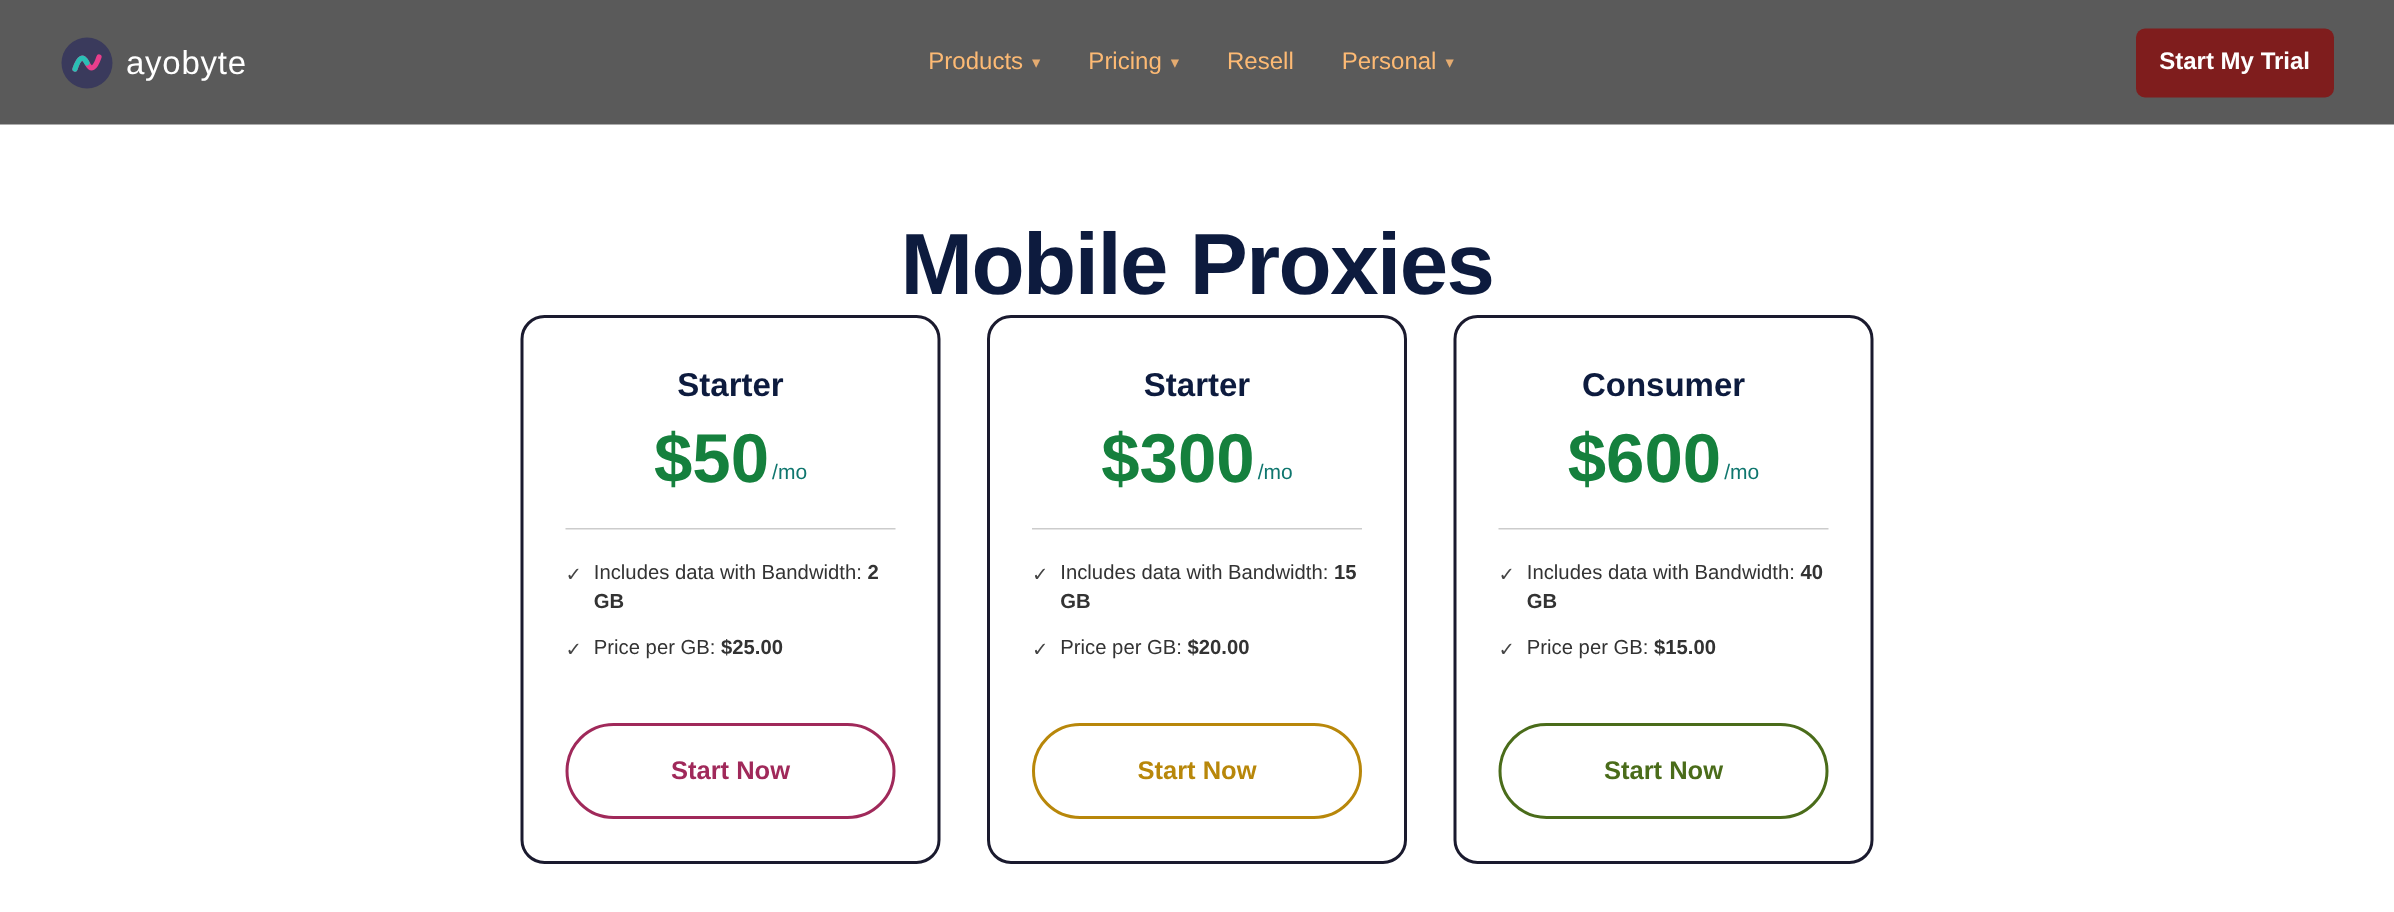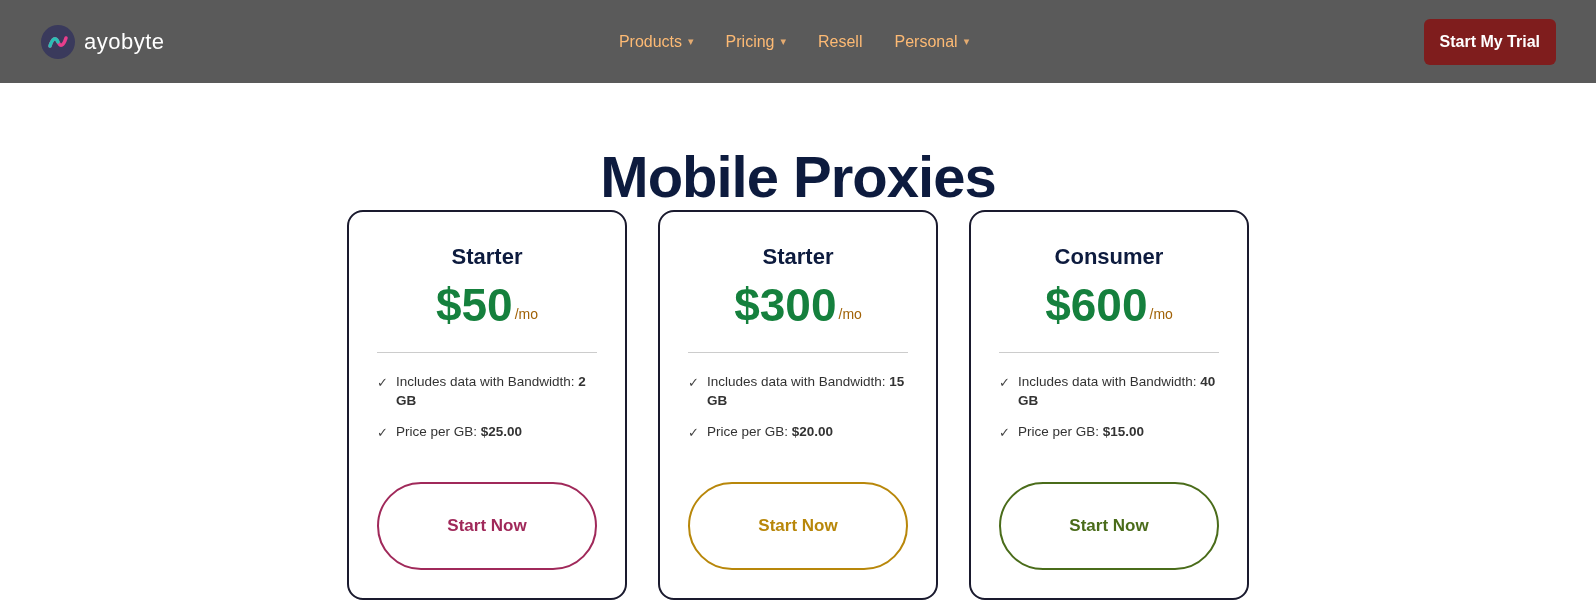--- a/index.html
+++ b/index.html
@@ -103,21 +103,21 @@
       margin-bottom: 24px;
     }
     .card-price {
       font-size: 46px;
       font-weight: 800;
       color: #15803d;
       line-height: 1;
     }
     .card-per {
       font-size: 14px;
-      color: #a16207;
+      color: #0f766e;
       margin-bottom: 6px;
       margin-left: 2px;
     }
     .card-divider {
       width: 100%;
       border: none;
       border-top: 1.5px solid #ccc;
       margin-bottom: 20px;
     }
     .card-features {
@@ -143,21 +143,21 @@
     }
     .card-features li strong {
       font-weight: 700;
     }
     .card-btn {
       border: 2.5px solid;
       border-radius: 50px;
       background: transparent;
       font-size: 17px;
       font-weight: 700;
-      padding: 32px 0;
+      padding: 20px 0;
       width: 100%;
       cursor: pointer;
       margin-top: auto;
     }
     .btn-starter {
       border-color: #a0295a;
       color: #a0295a;
     }
     .btn-personal {
       border-color: #b8870a;

